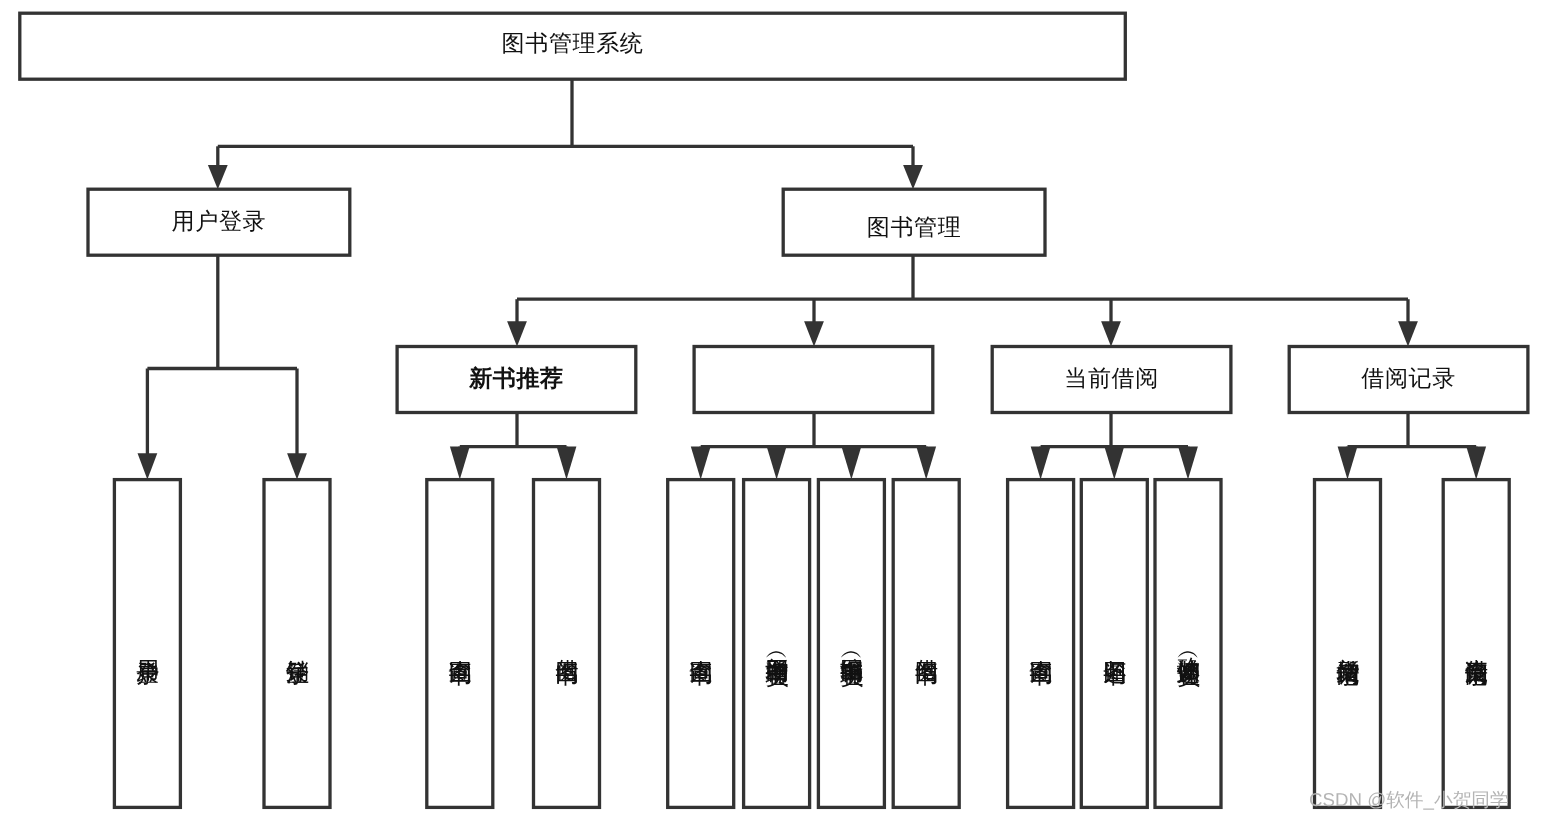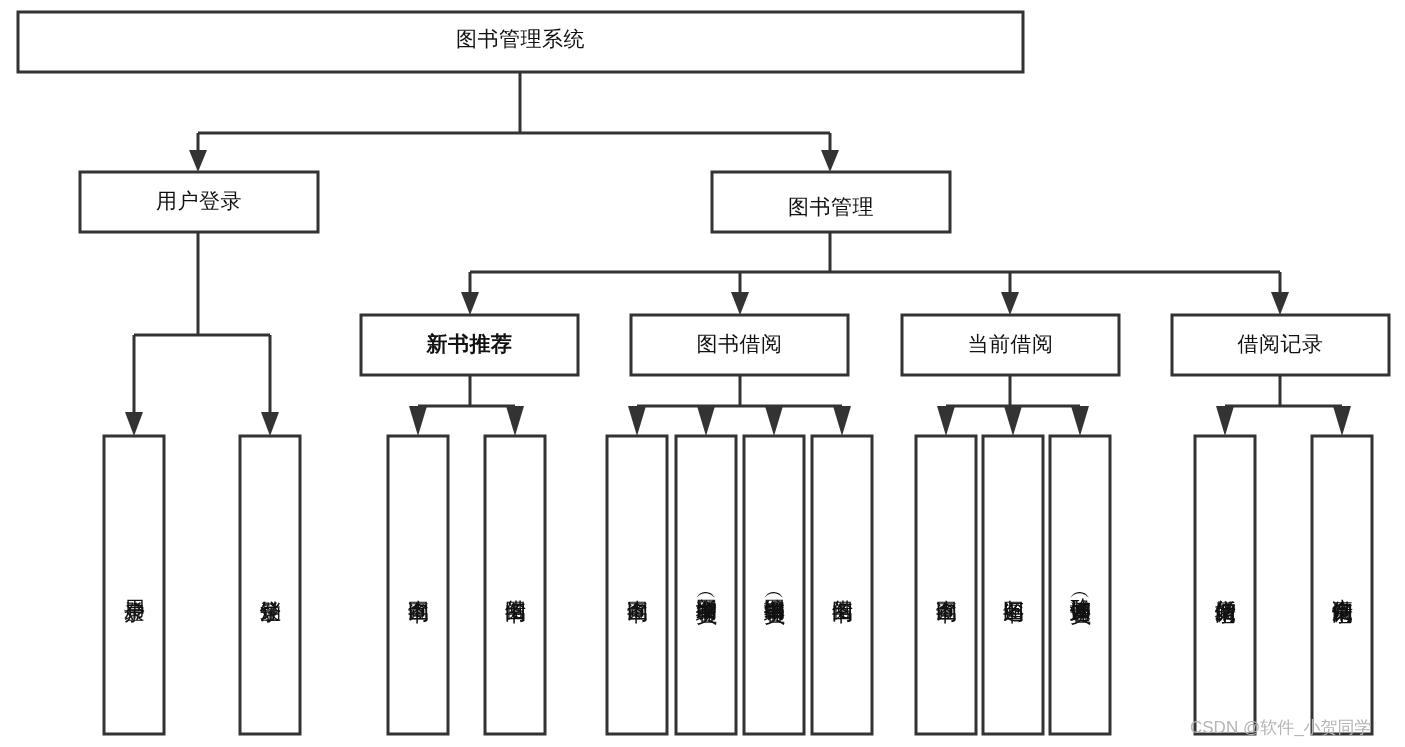--- a/index.html
+++ b/index.html
@@ -177,21 +177,20 @@
       <rect class="node-box" x="1312" y="436" width="60" height="298"></rect>
     </g>
   </svg>
 
   <div class="node-label-h" style="left:18px;  top:12px;  width:1005px; height:56px;">图书管理系统</div>
 
   <div class="node-label-h" style="left:80px;  top:172px; width:238px; height:60px;">用户登录</div>
   <div class="node-label-h" style="left:712px; top:172px; width:238px; height:72px;">图书管理</div>
 
   <div class="node-label-h" style="left:361px;  top:315px; width:217px; height:60px;font-weight:bold;">新书推荐</div>
-  <div class="node-label-h" style="left:631px;  top:315px; width:217px; height:60px;">图书借阅</div>
   <div class="node-label-h" style="left:902px;  top:315px; width:217px; height:60px;">当前借阅</div>
   <div class="node-label-h" style="left:1172px; top:315px; width:217px; height:60px;">借阅记录</div>
 
   <div class="node-label-v" style="left:104px; top:436px; width:60px; height:298px;">用户登录</div>
   <div class="node-label-v" style="left:240px; top:436px; width:60px; height:298px;">注销登录</div>
 
   <div class="node-label-v" style="left:388px; top:436px; width:60px; height:298px;">查询图书</div>
   <div class="node-label-v" style="left:485px; top:436px; width:60px; height:298px;">借阅图书</div>
 
   <div class="node-label-v" style="left:607px; top:436px; width:60px; height:298px;">查询图书</div>

